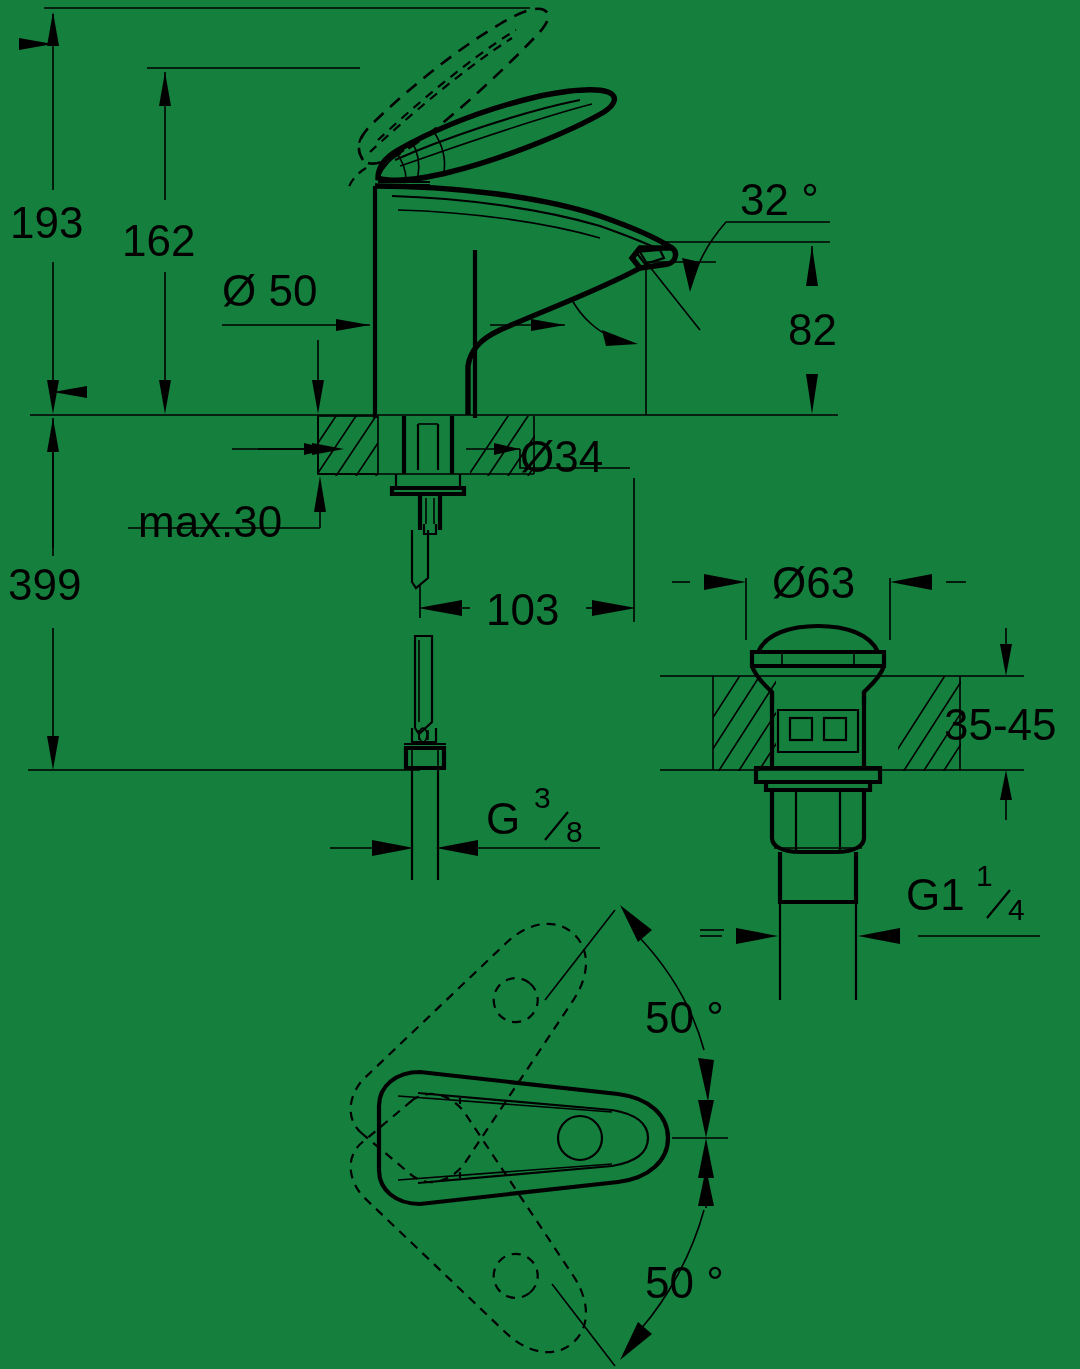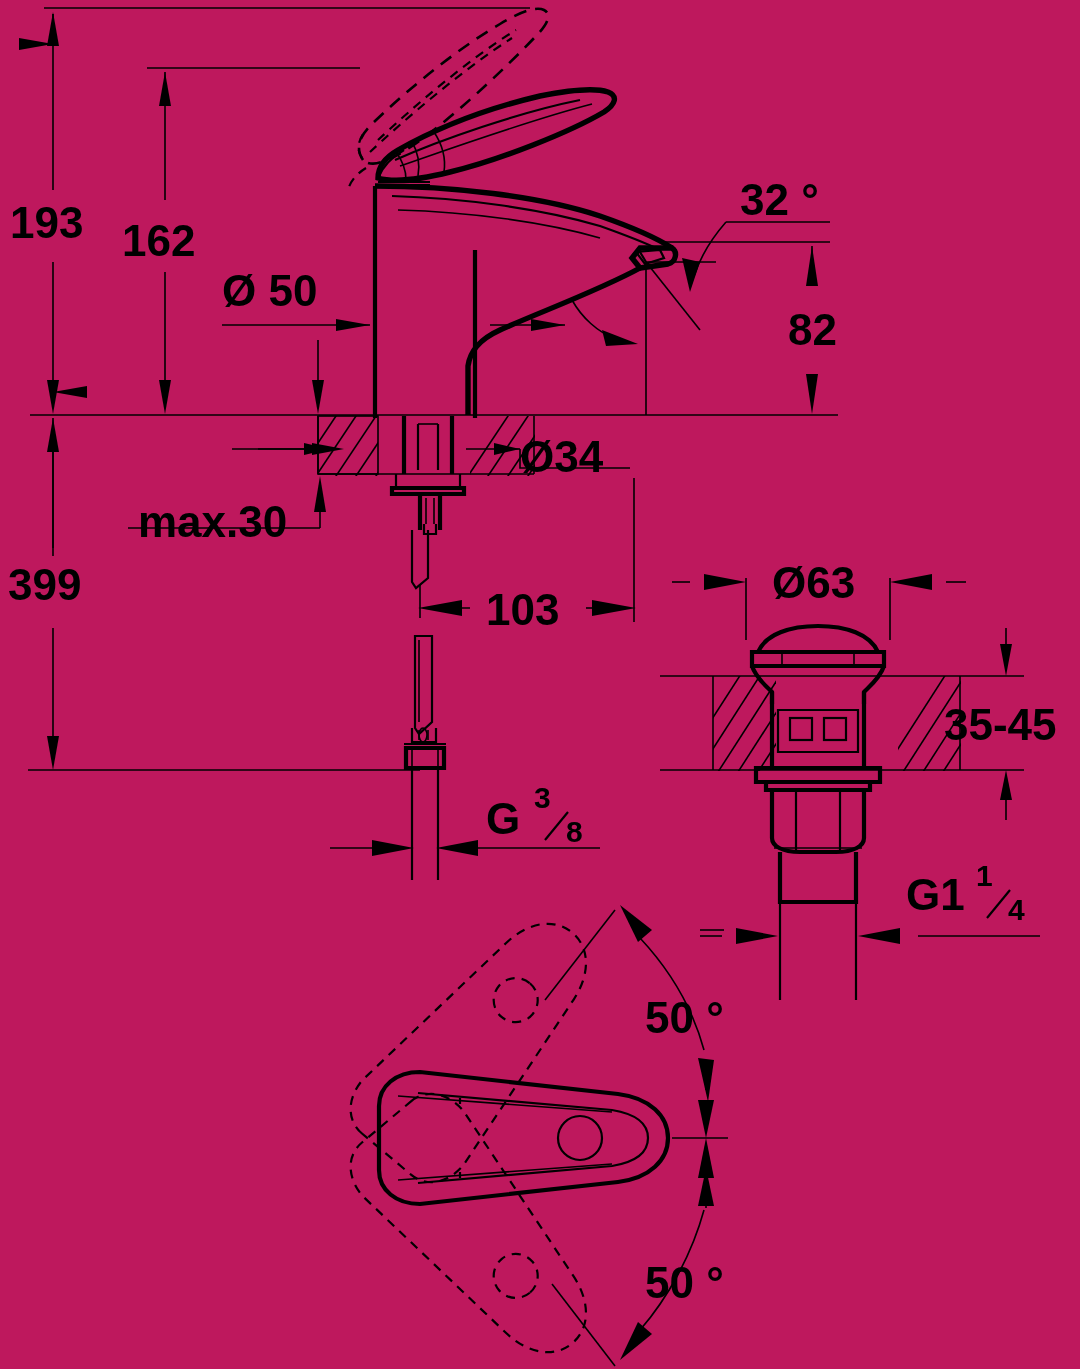--- a/index.html
+++ b/index.html
@@ -1,17 +1,17 @@
 <!DOCTYPE html>
 <html><head>
 <meta charset="utf-8">
 <style>
   html,body{margin:0;padding:0;background:#ffffff;}
   body{width:1080px;height:1369px;font-family:"Liberation Sans",sans-serif;}
-  #stage{position:relative;width:1080px;height:1369px;background:#be185d;overflow:hidden;font-weight:bold;}
+  #stage{position:relative;width:1080px;height:1369px;background:#15803d;overflow:hidden;}
   svg{display:block;}
   .ln{stroke:#000;fill:none;}
   .thin{stroke-width:1.6;}
   .med{stroke-width:2.2;}
   .thick{stroke-width:4.2;}
   .xthick{stroke-width:5.4;}
   .dash{stroke-dasharray:13 9;stroke-width:2.6;}
   .dash2{stroke-dasharray:9 7;stroke-width:2.2;}
   .fillblk{fill:#000;stroke:none;}
   .dimtxt{font-family:"Liberation Sans",sans-serif;font-size:44px;fill:#000;}

